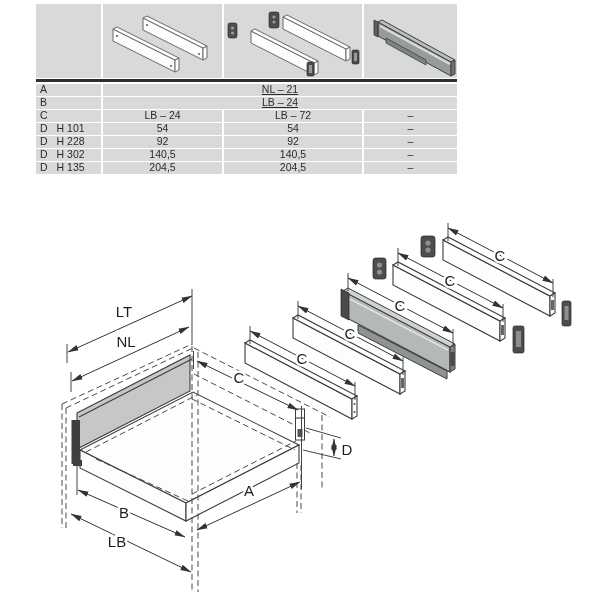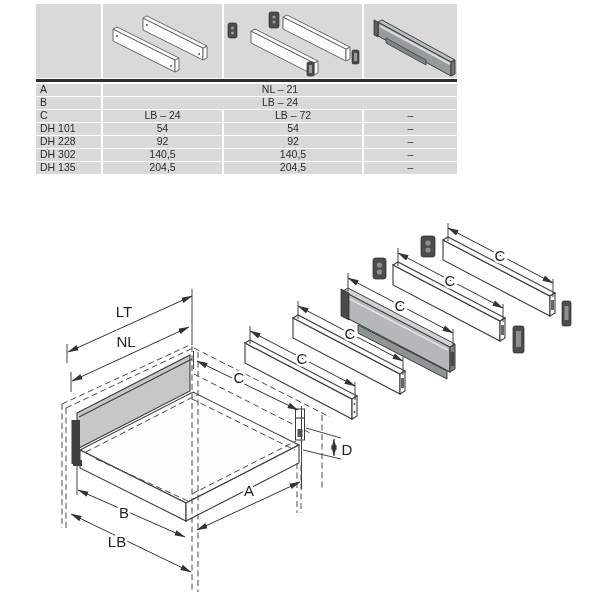--- a/index.html
+++ b/index.html
@@ -7,23 +7,23 @@
          font-family:"Liberation Sans",sans-serif;}
   
   .spec-table{position:absolute;left:36px;top:4px;width:421px;}
   .t-grid{display:grid;grid-template-columns:65px 119px 138px 93px;column-gap:2px;}
   .t-head{height:74px;margin-bottom:1px;}
   .cell{background:#d9d9d9;}
   .img-cell{display:flex;align-items:center;justify-content:center;overflow:hidden;}
   .rule{height:3px;background:#2e2e2e;margin-bottom:2px;}
   .t-row{height:11px;margin-bottom:2px;font-size:10.5px;line-height:11.5px;color:#2b2b2b;}
   .label-cell{padding-left:4px;display:flex;}
-  .sub{margin-left:0;text-align:center;}
+  .sub{margin-left:9px;text-align:center;}
   .val{text-align:center;}
-  .span-cell{grid-column:2/5;text-align:center;}
+  .span-cell{grid-column:2/5;text-align:center;text-decoration:underline;}
   
   .diagram{position:absolute;left:0;top:0;}
   .ln{stroke:#3c3c3c;stroke-width:1.1;fill:none;}
   .face{stroke:#3c3c3c;stroke-width:1.1;fill:#fdfdfd;}
   .dash{stroke:#4a4a4a;stroke-width:1;fill:none;stroke-dasharray:6 3.5;}
   .dim{stroke:#333;stroke-width:1;fill:none;marker-start:url(#arr);marker-end:url(#arr);}
   .tick{stroke:#444;stroke-width:1;fill:none;}
   .dlabel{font-family:"Liberation Sans",sans-serif;font-size:15px;fill:#1e1e1e;
           text-anchor:middle;paint-order:stroke;stroke:#ffffff;stroke-width:5px;}
   .pimg{stroke:#6a6a6a;stroke-width:1;}

